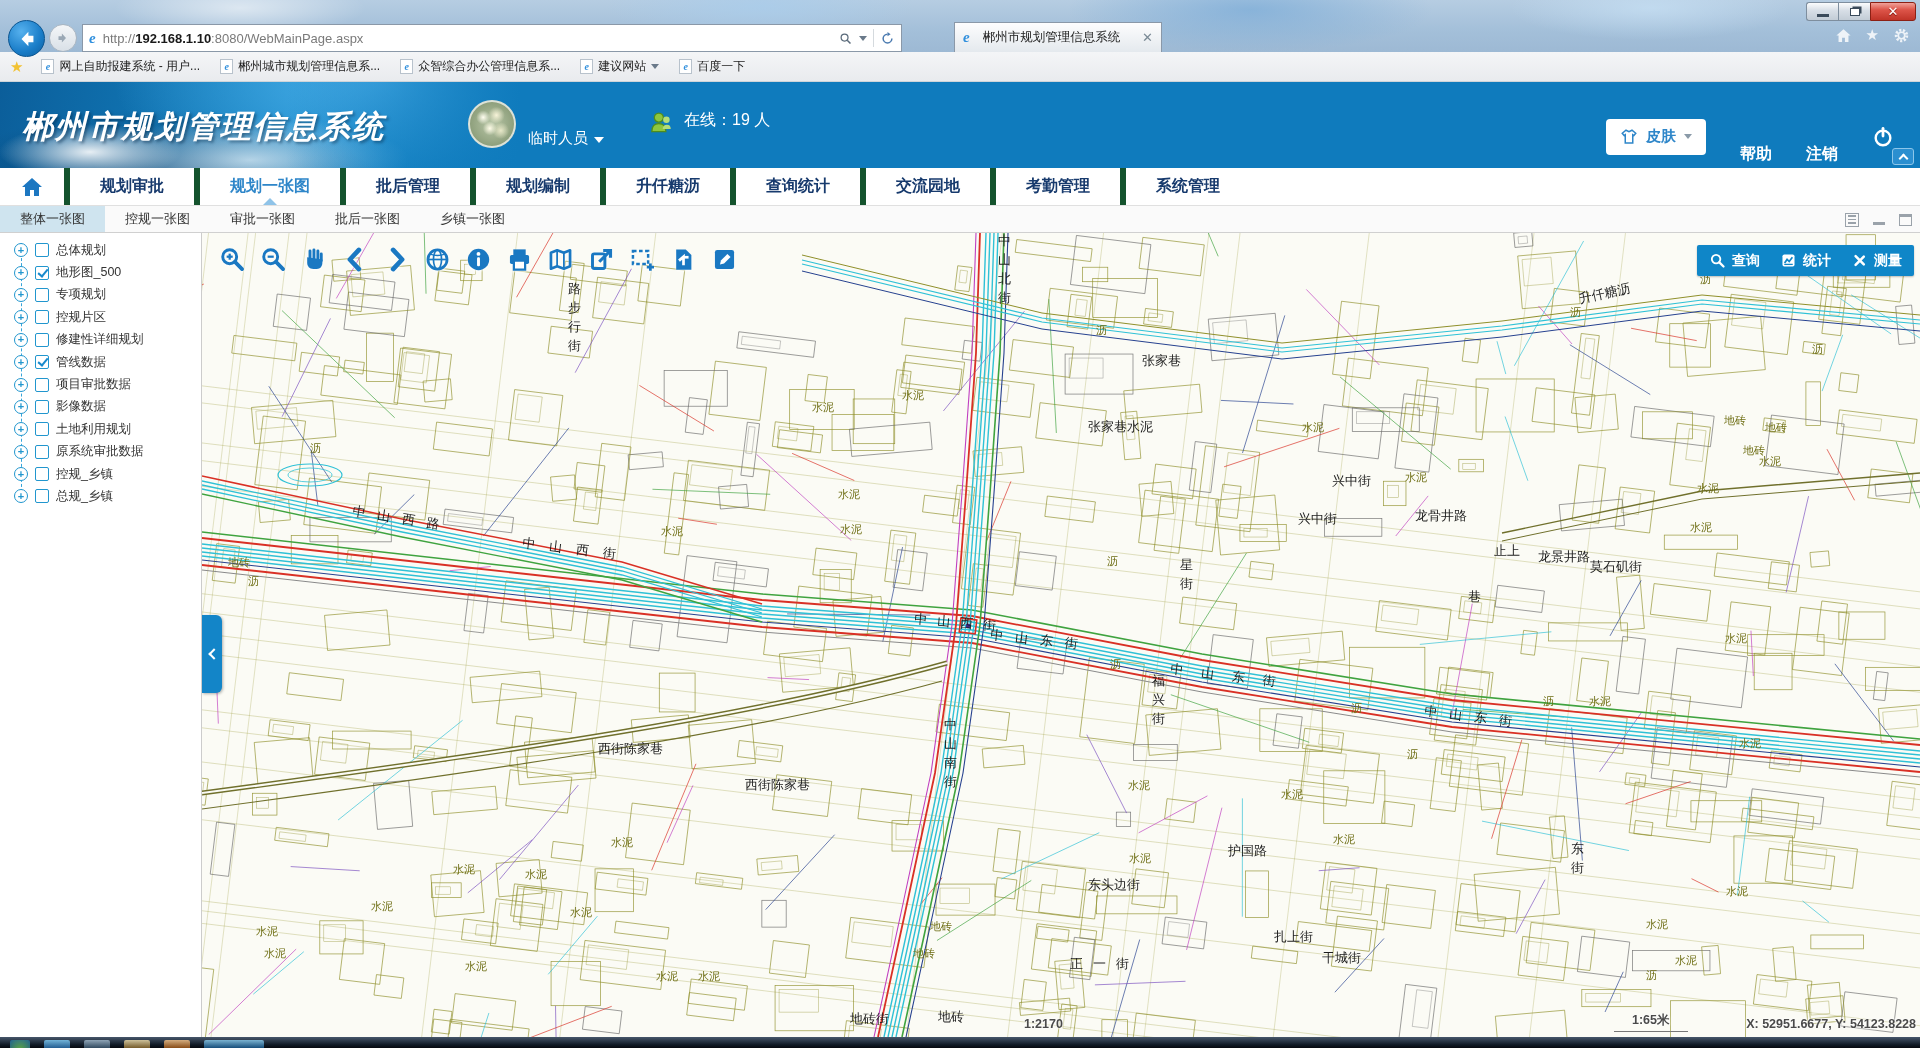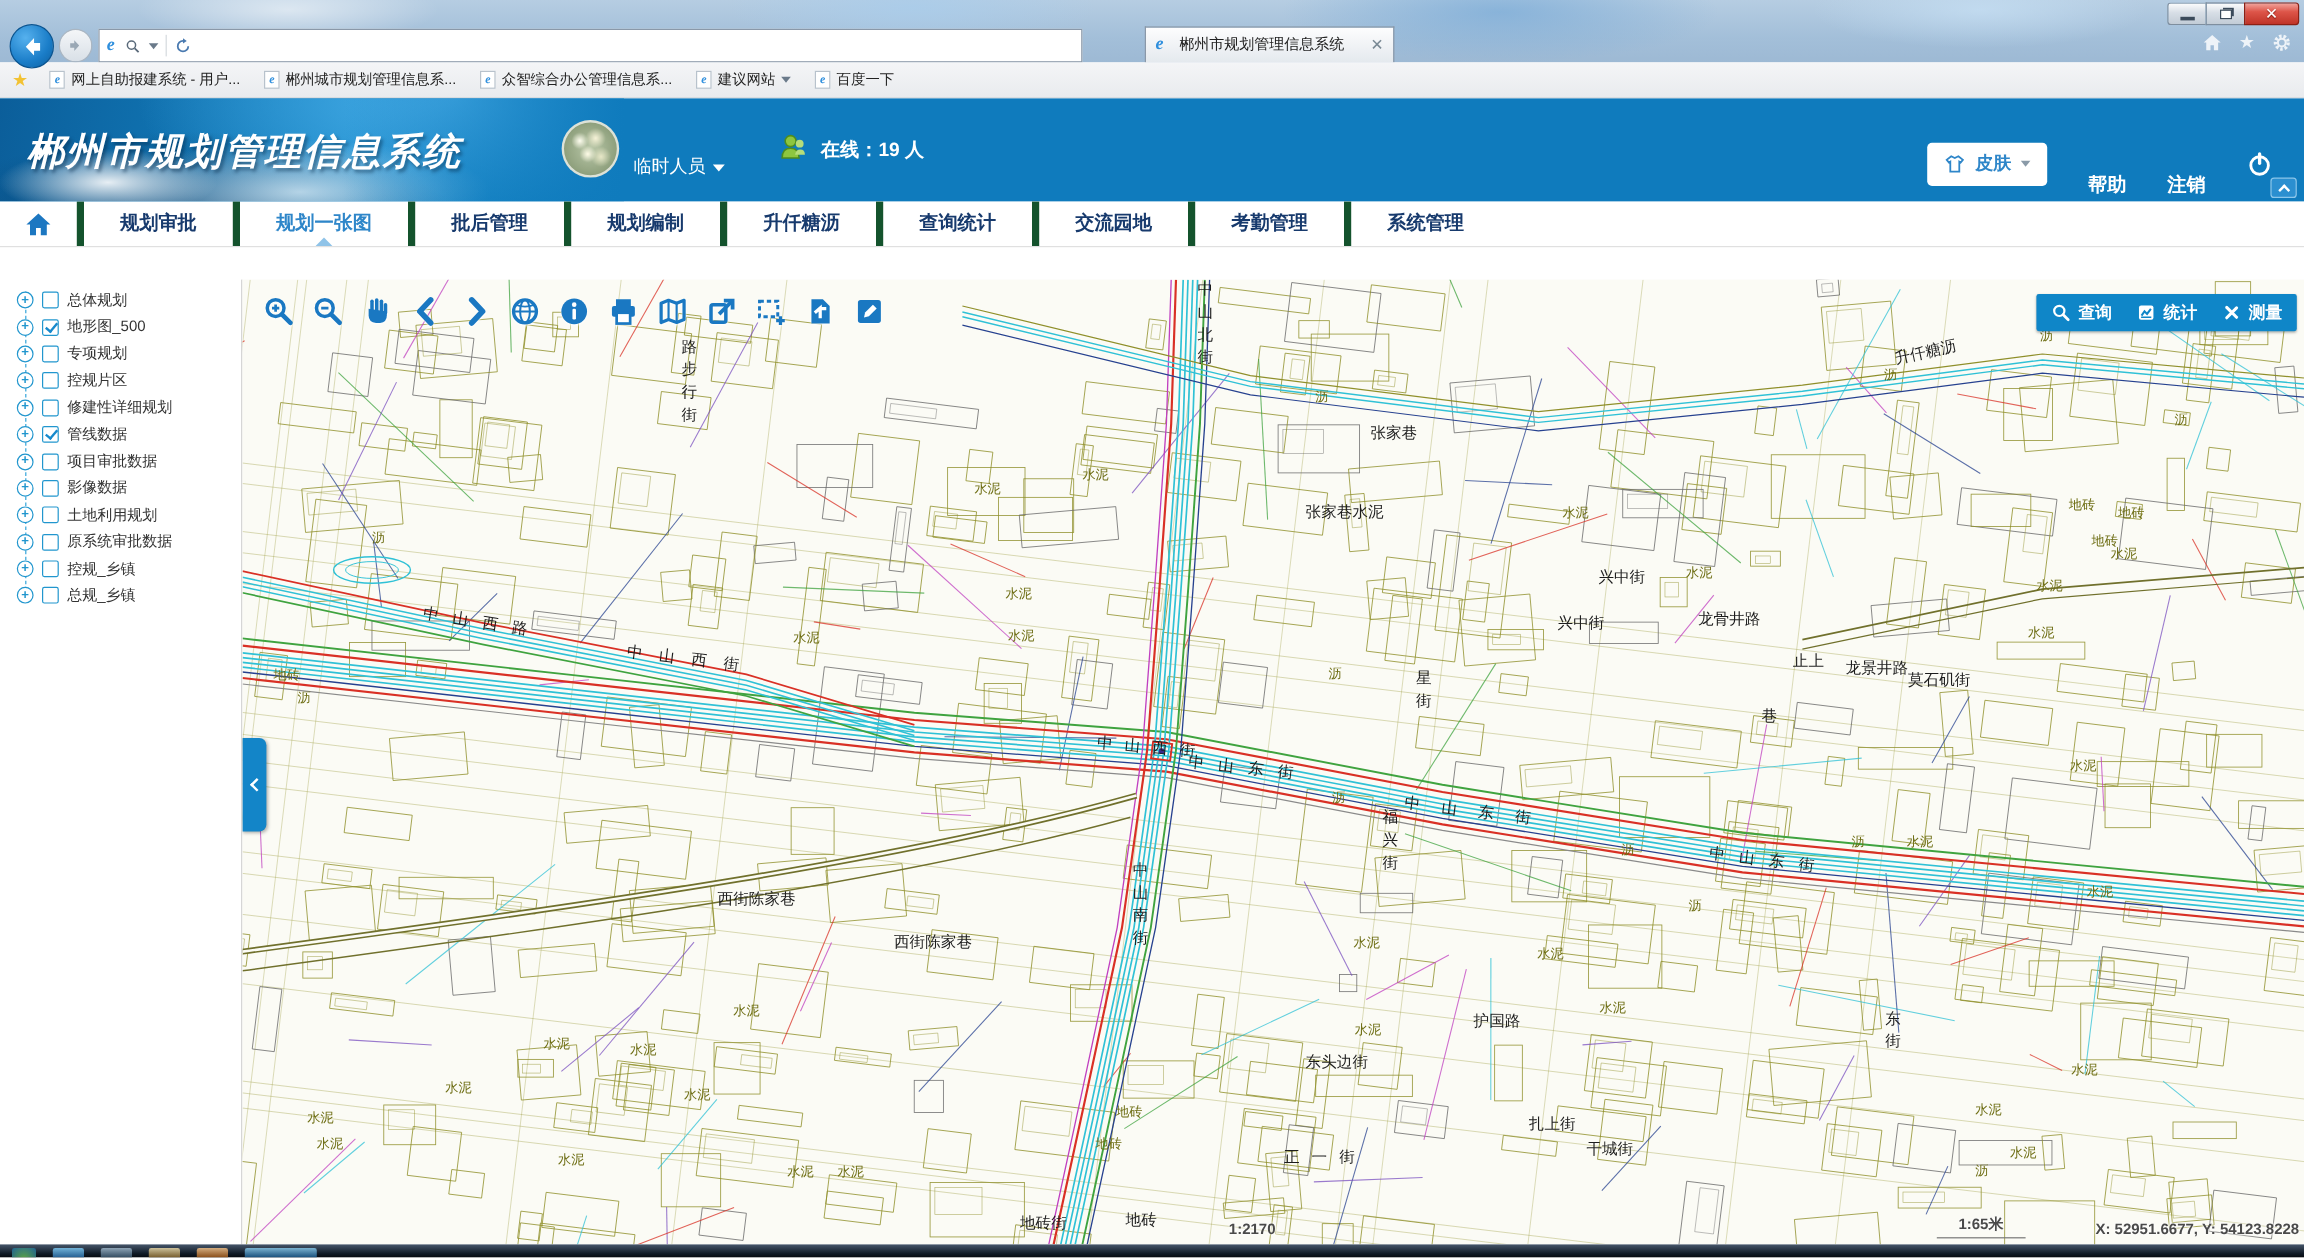--- a/index.html
+++ b/index.html
@@ -62,21 +62,21 @@
   .userbox{position:absolute;left:468px;top:18px;display:flex;align-items:center;gap:12px;color:#fff;}
   .avatar{width:48px;height:48px;border-radius:50%;border:2px solid rgba(255,255,255,.7);
     background:
       radial-gradient(10px 10px at 30% 35%, #fffef0, transparent 70%),
       radial-gradient(12px 12px at 60% 30%, #f7f3d8, transparent 70%),
       radial-gradient(10px 10px at 45% 60%, #fffce8, transparent 70%),
       radial-gradient(12px 12px at 70% 65%, #e8e8c8, transparent 70%),
       radial-gradient(circle, #b9c7a8, #7c8f6a);}
   .username{font-size:15px;margin-top:28px;}
   .caret-w{width:0;height:0;border-left:5px solid transparent;border-right:5px solid transparent;border-top:6px solid #fff;display:inline-block;margin-left:6px;}
-  .online{position:absolute;left:648px;top:28px;display:flex;align-items:flex-end;gap:10px;color:#fff;font-size:16px;font-weight:bold;}
+  .online{position:absolute;left:648px;top:28px;display:flex;align-items:flex-start;gap:10px;color:#fff;font-size:16px;}
   .headerright{position:absolute;right:26px;top:26px;display:flex;align-items:center;gap:34px;}
   .skinbtn{display:flex;align-items:center;gap:8px;background:#fff;border-radius:4px;height:36px;padding:0 14px;color:#2e86c9;font-size:15px;font-weight:bold;}
   .hlink{color:#fff;font-size:16px;font-weight:bold;margin-top:36px;}
   .collapse-up{position:absolute;right:6px;bottom:3px;width:22px;height:17px;background:#2b8fd0;border:1px solid #8cc6ea;border-radius:3px;display:flex;align-items:center;justify-content:center;}
   .chev-up{width:7px;height:7px;border-left:2.5px solid #fff;border-top:2.5px solid #fff;transform:rotate(45deg);margin-top:3px;}
 
   
   .mainnav{position:absolute;left:0;top:168px;width:1920px;height:38px;background:#fff;border-bottom:1px solid #e0e0e0;display:flex;align-items:stretch;}
   .homecell{width:64px;display:flex;align-items:center;justify-content:center;}
   .navitem{position:relative;display:flex;align-items:center;padding:0 30px;font-size:16px;font-weight:bold;color:#173a6d;border-left:6px solid #14532d;}
@@ -279,20 +279,21 @@
             <use href="#i-backarrow"></use>
           </svg>
         </div>
       <div class="fwdbtn">
           <svg width="18" height="18">
             <use href="#i-fwdarrow"></use>
           </svg>
         </div>
       <div class="urlbar">
         <span class="ie-e">e</span>
+        <span class="url-text"><span>http://</span><b>192.168.1.10</b><span>:8080/WebMainPage.aspx</span></span>
         <span class="url-icons">
           <svg width="15" height="15" style="color:#5a6a7a">
               <use href="#i-magnifier"></use>
             </svg>
           <span class="caret-down"></span>
           <span class="url-sep"></span>
           <svg width="15" height="15" style="color:#4a7ab0">
               <use href="#i-refresh"></use>
             </svg>
         </span>
@@ -404,20 +405,38 @@
         </div>
         <div class="navitem">
           <span>考勤管理</span>
         </div>
         <div class="navitem">
           <span>系统管理</span>
         </div>
       </div>
   </div>
 
+  <div class="subtabs">
+    <div id="subtab-items" style="display:flex">
+        <div class="subtab active">整体一张图</div>
+        <div class="subtab">控规一张图</div>
+        <div class="subtab">审批一张图</div>
+        <div class="subtab">批后一张图</div>
+        <div class="subtab">乡镇一张图</div>
+      </div>
+    <div class="subtab-icons">
+      <div class="sicon-list">
+          <i></i>
+          <i></i>
+          <i></i>
+        </div>
+      <div class="sicon-min"></div>
+      <div class="sicon-max"></div>
+    </div>
+  </div>
 
   <div class="layerpanel">
     <div class="lp-tree" id="layer-tree">
       <div class="lp-connector" id="lp-connector" style="height: 258.8px;"></div>
     <div class="lp-row">
           <div class="expand">+</div>
           <div class="cbx"></div>
           <span class="lp-label">总体规划</span>
         </div>
         <div class="lp-row">

